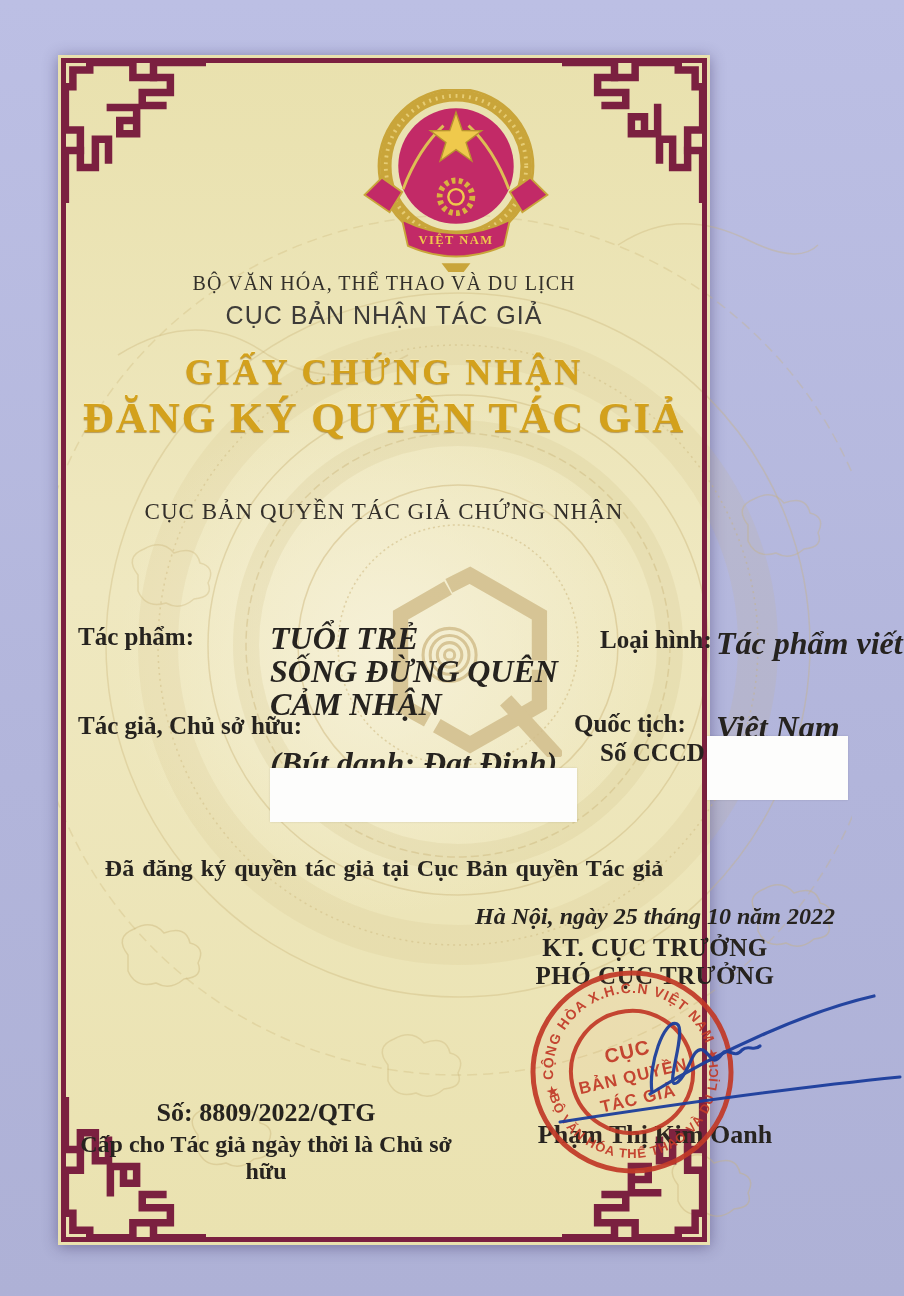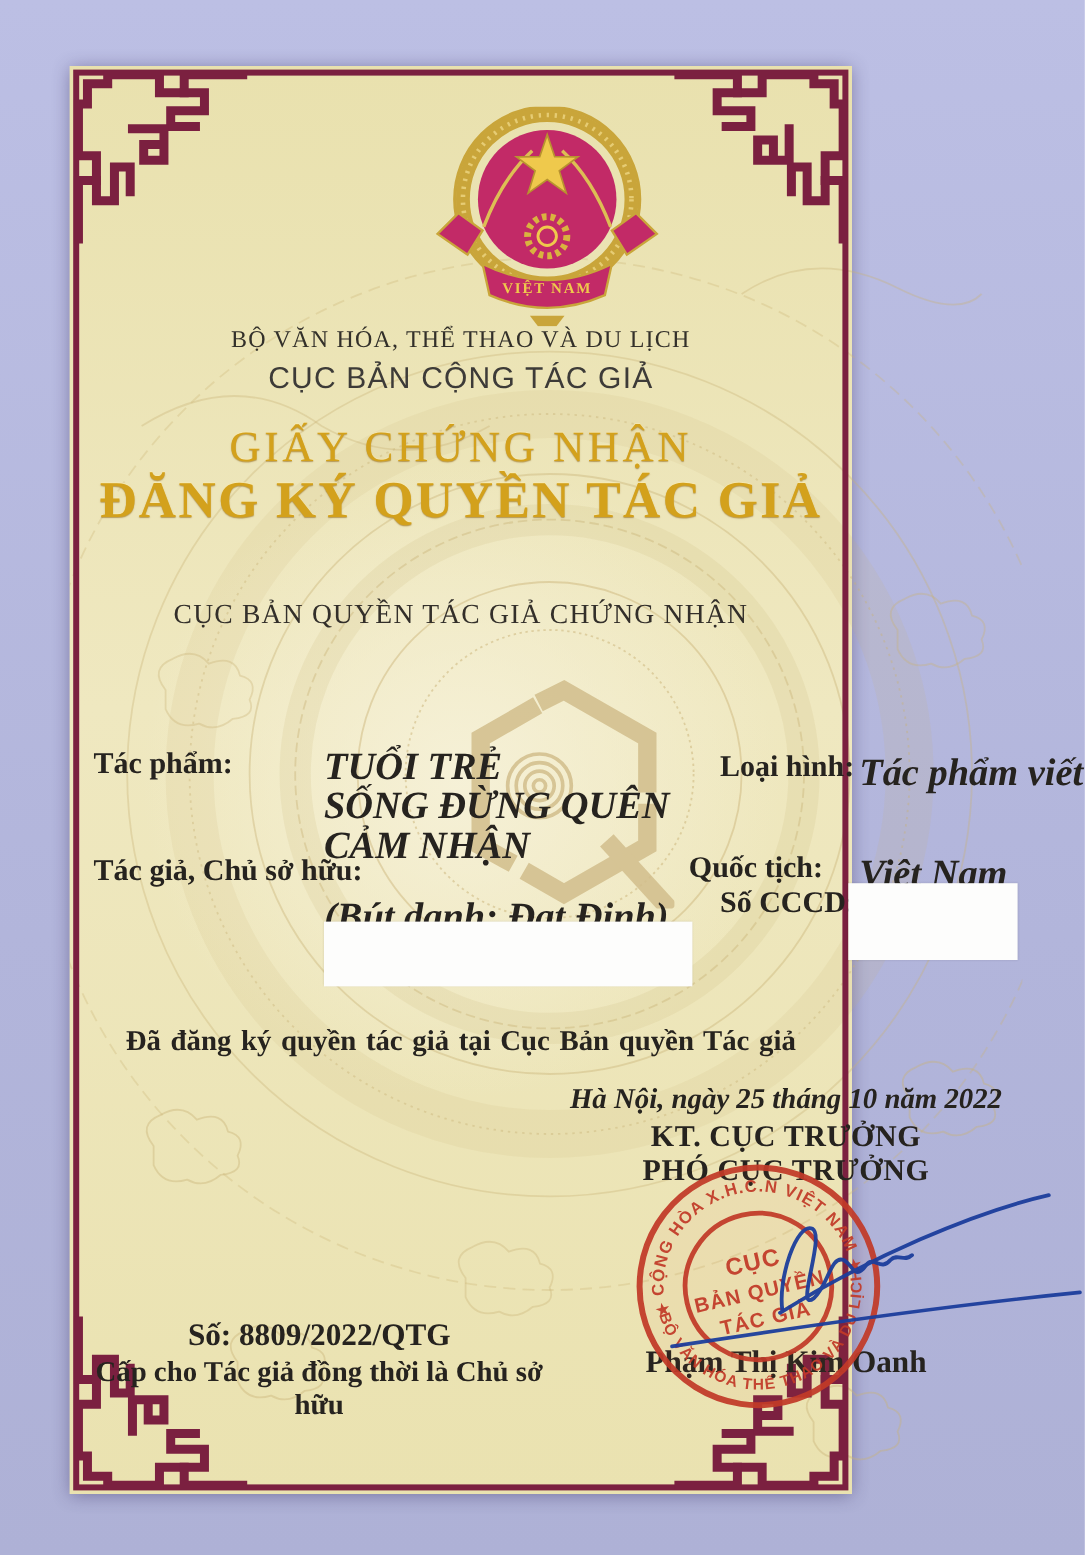--- a/index.html
+++ b/index.html
@@ -37,21 +37,21 @@
     position:absolute; left:0; top:217px; width:100%;
     font-size:20px; letter-spacing:1px; color:#33302A; font-weight:400;
   }
   .t-dept {
     position:absolute; left:0; top:246px; width:100%;
     font-family:"Liberation Sans", sans-serif;
     font-size:25px; letter-spacing:1px; color:#3D3B38;
   }
   .t-title1 {
     position:absolute; left:0; top:296px; width:100%;
-    font-size:36px; font-weight:normal; letter-spacing:3px; color:#D3A11C;
+    font-size:36px; font-weight:bold; letter-spacing:3px; color:#D3A11C;
     text-shadow:0 1px 1px rgba(135,90,5,.55), 0 -1px 0 rgba(255,240,180,.55);
   }
   .t-title2 {
     position:absolute; left:0; top:338px; width:100%;
     font-size:43px; font-weight:bold; letter-spacing:2px; color:#D3A11C;
     text-shadow:0 1px 1px rgba(135,90,5,.55), 0 -1px 0 rgba(255,240,180,.55);
   }
   .t-certify {
     position:absolute; left:0; top:444px; width:100%;
     font-size:23px; letter-spacing:1px; color:#332F2A;
@@ -169,21 +169,21 @@
       <circle cx="105" cy="112" r="17" fill="#C22A67" stroke="#D9B33F" stroke-width="6" stroke-dasharray="4 3.5"></circle>
       <circle cx="105" cy="112" r="8" stroke="#EFC94C" stroke-width="2.5" fill="none"></circle>
       <path d="M28 92 L10 110 L36 128 L49 107 Z" fill="#C22A67" stroke="#C9A53A" stroke-width="2"></path>
       <path d="M182 92 L200 110 L174 128 L161 107 Z" fill="#C22A67" stroke="#C9A53A" stroke-width="2"></path>
       <path d="M49 136 Q105 164 161 136 L155 163 Q105 185 55 163 Z" fill="#C22A67" stroke="#C9A53A" stroke-width="2"></path>
       <text x="105" y="161" text-anchor="middle" font-family="Liberation Serif, serif" font-size="13" font-weight="bold" fill="#EFC94C" letter-spacing="1.5">VIỆT NAM</text>
       <path d="M90 181 L120 181 L113 190 L97 190 Z" fill="#C9A53A"></path>
     </svg>
 
     <div class="t-ministry center">BỘ VĂN HÓA, THỂ THAO VÀ DU LỊCH</div>
-    <div class="t-dept center">CỤC BẢN CỘNG TÁC GIẢ</div>
+    <div class="t-dept center">CỤC BẢN NHẬN TÁC GIẢ</div>
     <div class="t-title1 center">GIẤY CHỨNG NHẬN</div>
     <div class="t-title2 center">ĐĂNG KÝ QUYỀN TÁC GIẢ</div>
     <div class="t-certify center">CỤC BẢN QUYỀN TÁC GIẢ CHỨNG NHẬN</div>
 
     <div class="lbl" style="left:20px; top:568px;">Tác phẩm:</div>
     <div class="val work-lines" style="left:212px; top:567px;">
       <div>TUỔI TRẺ</div>
       <div>SỐNG ĐỪNG QUÊN</div>
       <div>CẢM NHẬN</div>
     </div>
@@ -204,21 +204,21 @@
 
     <div class="blk-right">
       <div class="t-date">Hà Nội, ngày 25 tháng 10 năm 2022</div>
       <div class="t-kt">KT. CỤC TRƯỞNG</div>
       <div class="t-pho">PHÓ CỤC TRƯỞNG</div>
       <div class="t-name">Phạm Thị Kim Oanh</div>
     </div>
 
     <div class="blk-left">
       <div class="t-num">Số: 8809/2022/QTG</div>
-      <div class="t-grant">Cấp cho Tác giả đồng thời là Chủ sở hữu</div>
+      <div class="t-grant">Cấp cho Tác giả ngày thời là Chủ sở hữu</div>
     </div>
 
     <svg class="stamp" viewBox="0 0 218 218">
       <defs>
         <path id="arcTop" d="M 30,109 A 79,79 0 1 1 188,109"></path>
         <path id="arcBot" d="M 23,109 A 86,86 0 0 0 195,109"></path>
       </defs>
       <circle cx="109" cy="109" r="99" stroke="#C23A28" stroke-width="5" fill="rgba(215,90,65,.05)"></circle>
       <circle cx="109" cy="109" r="61" stroke="#C23A28" stroke-width="4" fill="none"></circle>
       <text font-family="Liberation Sans, sans-serif" font-size="14" font-weight="bold" fill="#C23A28" letter-spacing="1">

